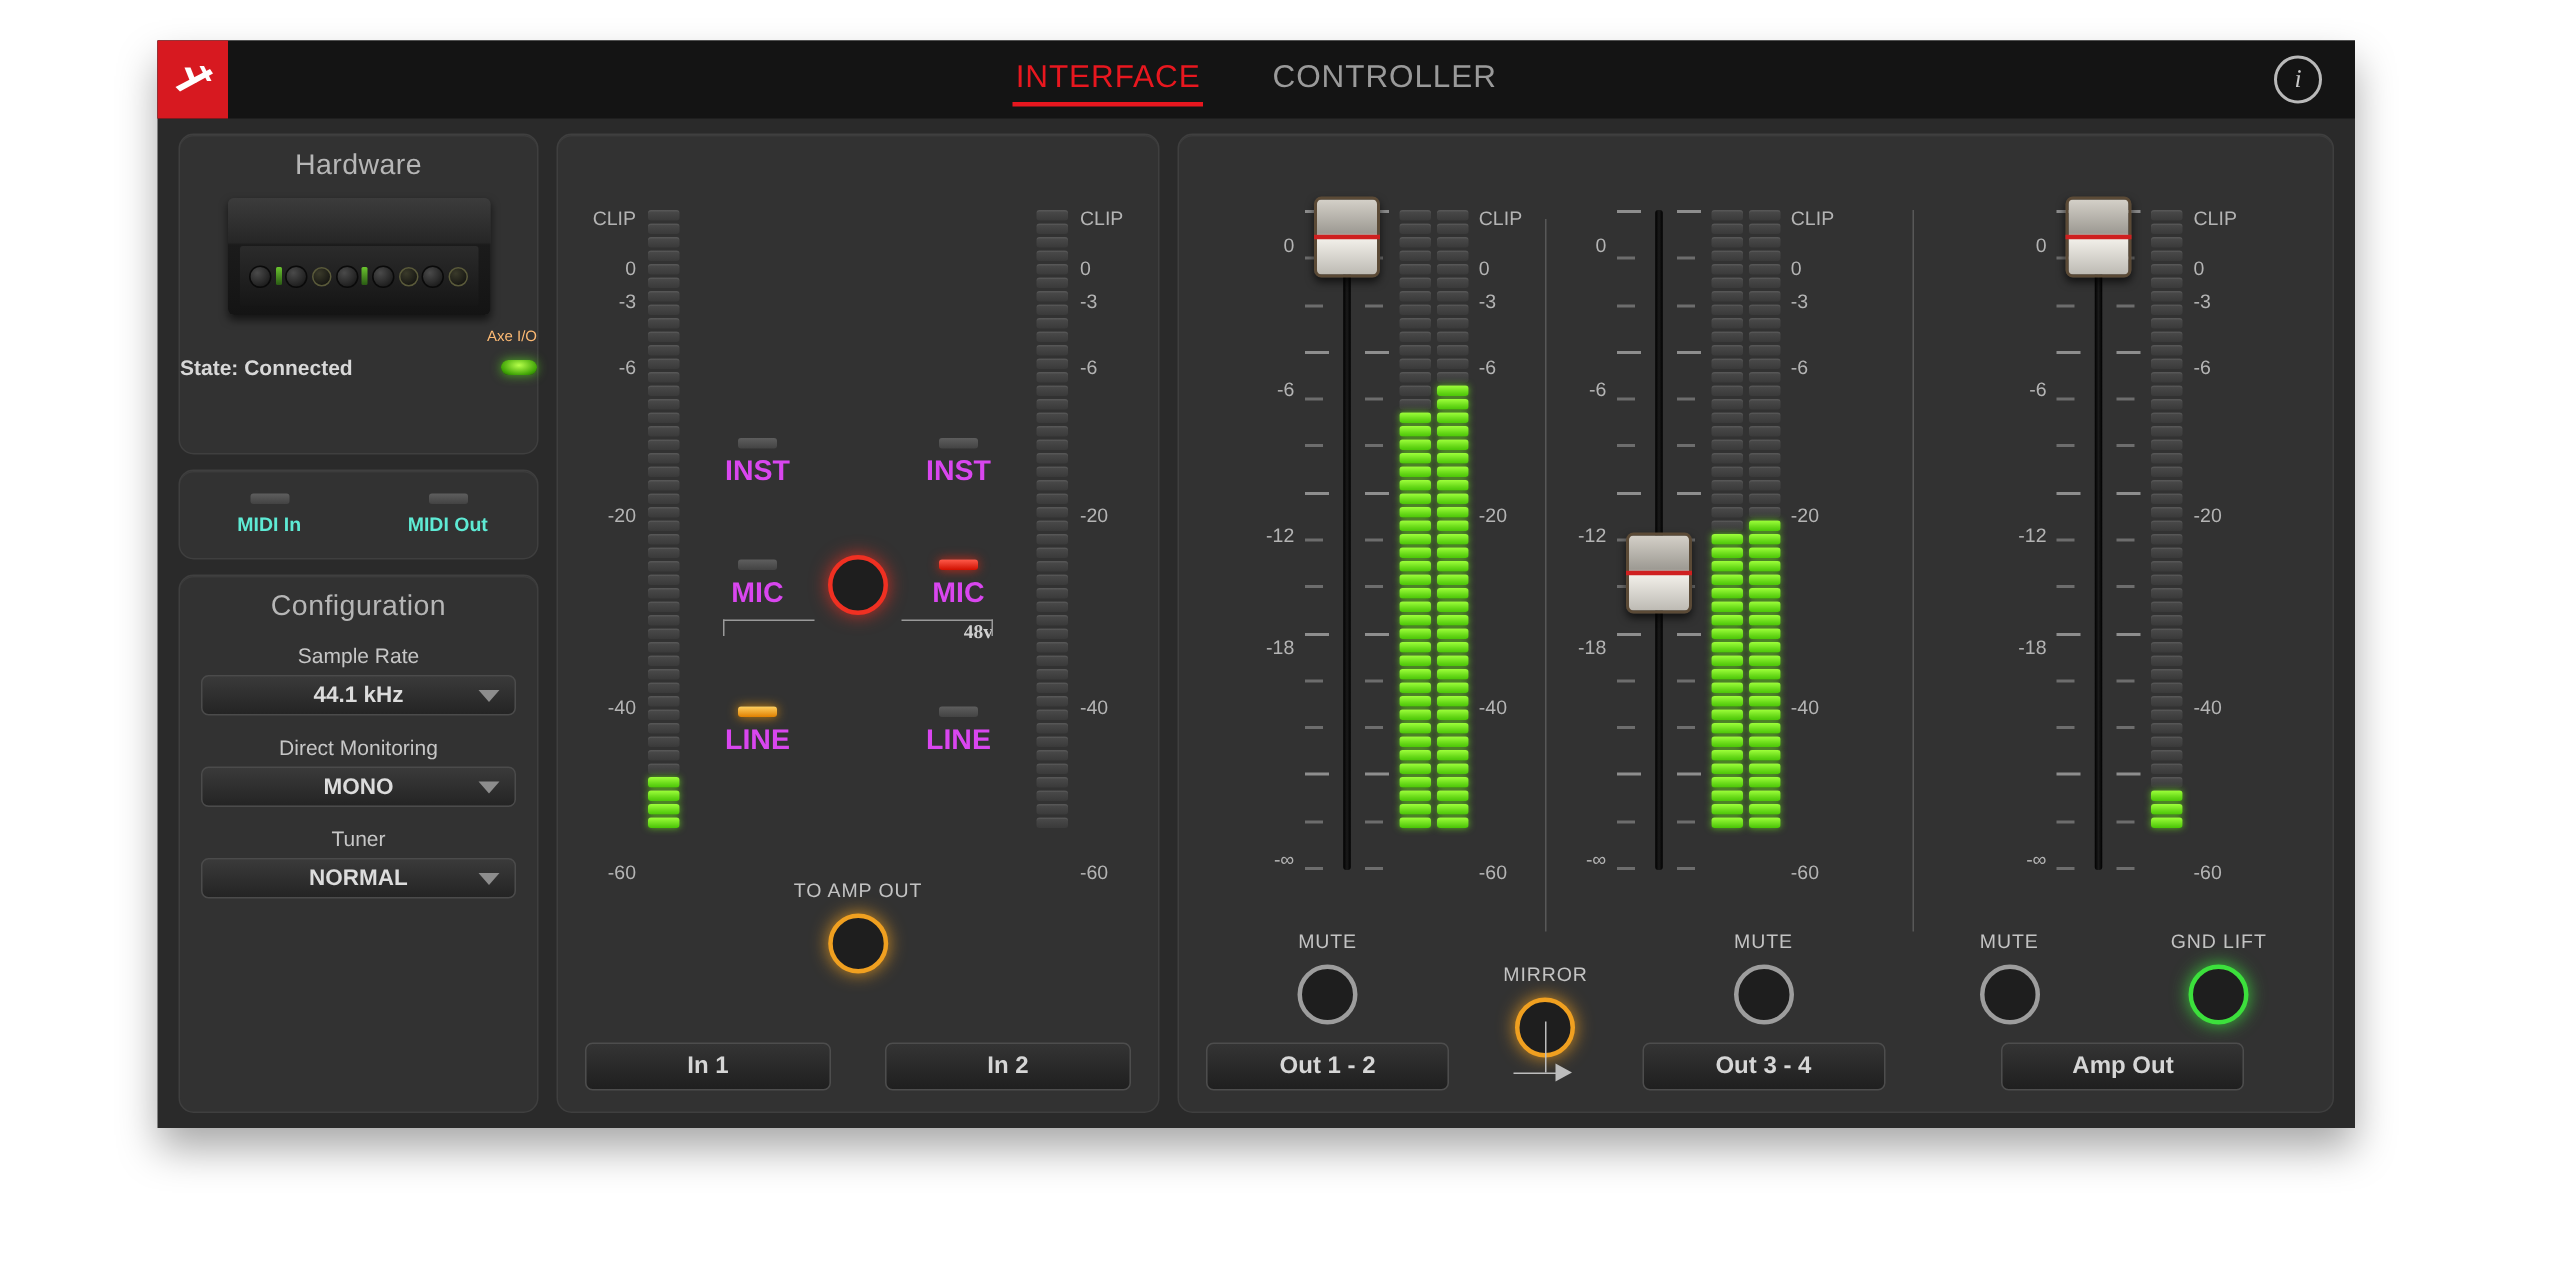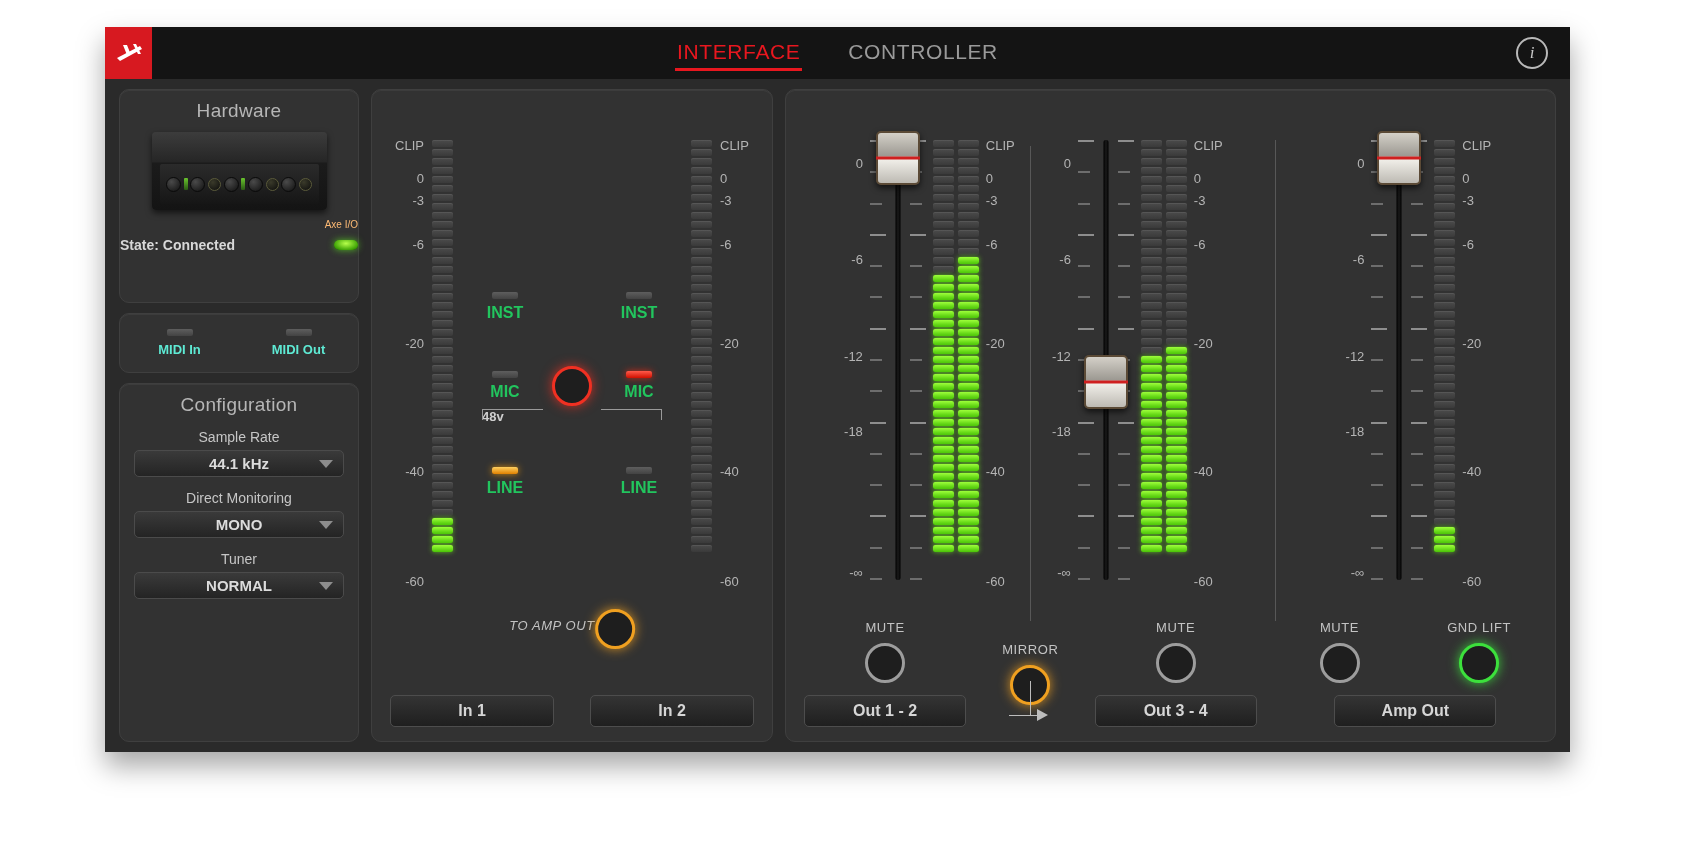--- a/index.html
+++ b/index.html
@@ -101,29 +101,29 @@
   .inpanel{width:400px;}
   .in-body{position:absolute;left:0;right:0;top:44px;bottom:0;}
   .in-meters{position:absolute;left:18px;right:18px;top:6px;display:flex;justify-content:space-between;}
   .in-side{display:flex;gap:8px;align-items:flex-start;}
   .in-center{position:absolute;left:50%;transform:translateX(-50%);top:158px;width:180px;}
   .src-row{display:flex;justify-content:space-between;align-items:flex-start;}
   .src{display:flex;flex-direction:column;align-items:center;gap:5px;width:46px;}
   .src-led{width:26px;height:7px;border-radius:2px;background:linear-gradient(#5e5e5e,#434343);}
   .src-led.amber{background:linear-gradient(#ffd060,#e08000);box-shadow:0 0 7px rgba(235,150,10,.85);}
   .src-led.red{background:linear-gradient(#ff5a4a,#d01000);box-shadow:0 0 7px rgba(230,40,20,.85);}
-  .src-lbl{color:#22c55e;font-size:16px;font-weight:bold;}
+  .src-lbl{color:#d946ef;font-size:19px;font-weight:bold;}
   .phantom-wrap{display:flex;flex-direction:column;align-items:center;}
   .v48{color:#cfcfcf;font-size:13px;font-weight:bold;margin-top:3px;}
   .brackets{position:relative;height:16px;}
   .brk{position:absolute;top:0;height:10px;border-top:1px solid #9a9a9a;}
   .brk.l{left:0;width:60px;border-left:1px solid #9a9a9a;}
   .brk.r{right:0;width:60px;border-right:1px solid #9a9a9a;}
   .in-amp{position:absolute;left:50%;transform:translateX(-50%);bottom:92px;
-        display:flex;flex-direction:row;align-items:center;font-style:italic;}
+        display:flex;flex-direction:column;align-items:center;}
   .in-btns{position:absolute;left:18px;right:18px;bottom:14px;display:flex;justify-content:space-between;}
   .in-btns .pillbtn{width:162px;}
 
   
   .outpanel{flex:1;}
   .out-body{position:absolute;left:0;right:0;top:44px;bottom:0;display:flex;}
   .out-group{position:relative;display:flex;justify-content:center;gap:10px;padding-top:6px;}
   .divider{width:1px;background:#585858;margin:6px 0 120px;}
   .ch-block{display:flex;align-items:flex-start;gap:7px;}
   .stereo-ladders{display:flex;gap:4px;}
@@ -367,21 +367,21 @@
             </div>
             <div class="src">
               <div class="src-led red"></div>
               <div class="src-lbl">MIC</div>
             </div>
           </div>
 
           <div class="brackets">
             <div class="brk l"></div>
             <div class="brk r"></div>
-            <div style="text-align:left;" class="v48">48v</div>
+            <div style="text-align:right;font-family:Liberation Serif, serif;" class="v48">48v</div>
           </div>
 
           <div class="src-row" style="margin-top:42px;">
             <div class="src">
               <div class="src-led amber"></div>
               <div class="src-lbl">LINE</div>
             </div>
             <div class="src">
               <div class="src-led"></div>
               <div class="src-lbl">LINE</div>

